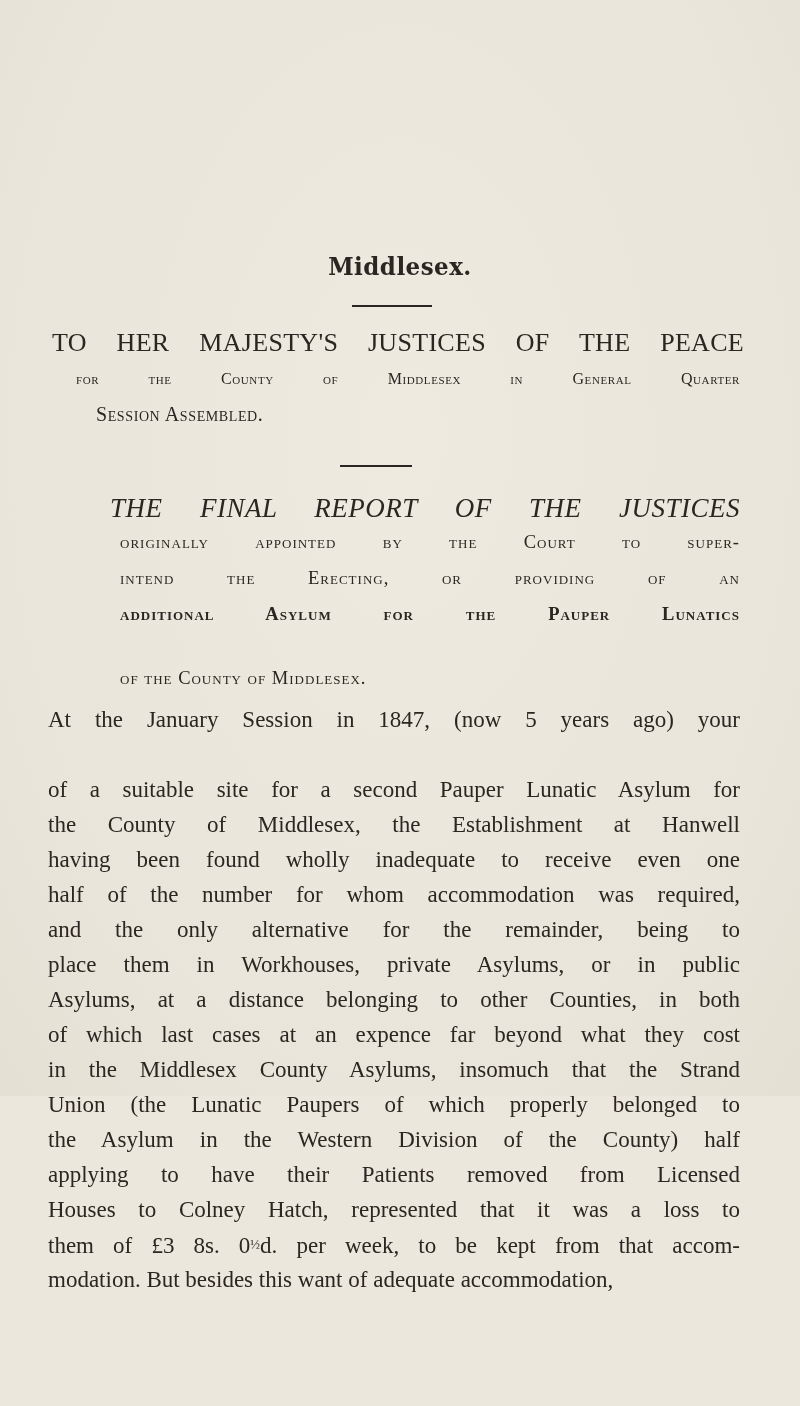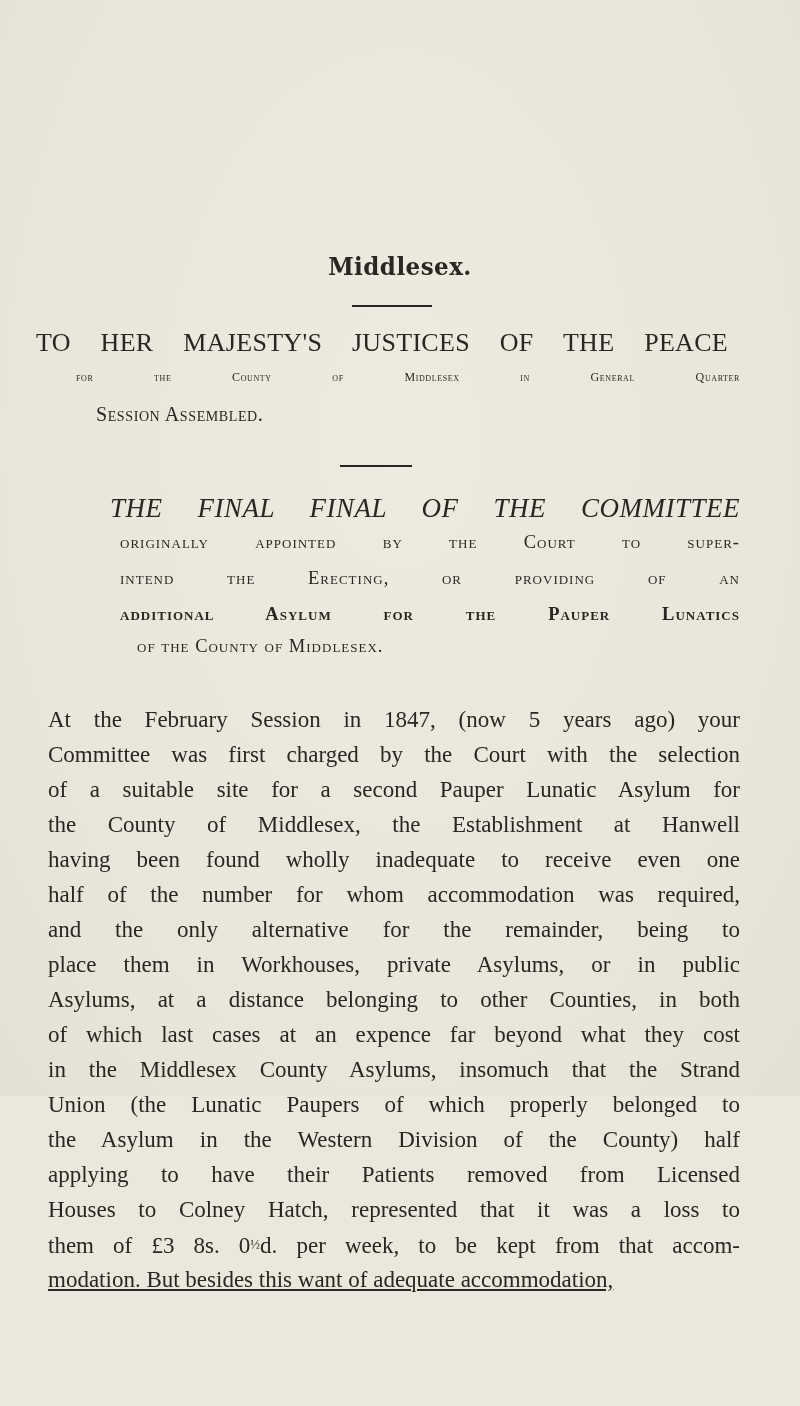--- a/index.html
+++ b/index.html
@@ -16,70 +16,69 @@
   .county-title {
     left:0; width:800px; top:252px; text-align:center;
     font-family:"DejaVu Serif","Liberation Serif",serif;
     font-weight:bold; font-size:25px; letter-spacing:0.5px;
     transform:scaleX(0.92);
   }
   .rule { position:absolute; height:2px; background:#2b2621; }
   .rule1 { left:352px; top:305px; width:80px; }
   .rule2 { left:340px; top:465px; width:72px; }
   .addr-line1 {
-    left:36px; top:328px; width:692px; font-size:26px;
+    left:52px; top:328px; width:692px; font-size:26px;
     text-align:justify; text-align-last:justify; letter-spacing:0.3px;
   }
   .addr-line2 {
-    left:76px; top:370px; width:664px; font-size:12px;
+    left:76px; top:370px; width:664px; font-size:16px;
     text-align:justify; text-align-last:justify;
     font-variant:small-caps; letter-spacing:0.6px;
   }
   .addr-line3 {
     left:76px; top:403px; font-size:20px; font-variant:small-caps; letter-spacing:0.6px;margin-left:20px;
   }
   .report-title {
     left:110px; top:493px; width:630px; font-size:27px; font-style:italic;
     text-align:justify; text-align-last:justify; letter-spacing:0.5px;
   }
   .sub {
     left:120px; width:620px; font-size:18.5px; font-variant:small-caps;
     letter-spacing:1px; text-align:justify; text-align-last:justify;
   }
   .sub.last { text-align-last:left; width:auto; }
-  .s1 { top:532px; } .s2 { top:568px; } .s3 { top:604px;font-weight:bold; } .s4 { top:636px;margin-left:17px; }
+  .s1 { top:532px; } .s2 { top:568px; } .s3 { top:604px;font-weight:bold; } .s4 { top:668px; }
   .para {
     left:48px; width:692px; font-size:23px; line-height:35px;
     text-align:justify; text-align-last:justify;
   }
-  .para.last { text-align-last:left;text-decoration:underline; }
+  .para.last { text-align-last:left; }
   .frac { font-size:13px; vertical-align:4px; }
 </style>
 </head>
 <body>
 
 <div class="page">
 
   <div class="blk county-title">Middlesex.</div>
   <div class="rule rule1"></div>
 
   <div class="blk addr-line1">TO HER MAJESTY'S JUSTICES OF THE PEACE</div>
   <div class="blk addr-line2">for the County of Middlesex in General Quarter</div>
   <div class="blk addr-line3">Session Assembled.</div>
 
   <div class="rule rule2"></div>
 
-  <div class="blk report-title">THE FINAL FINAL OF THE COMMITTEE</div>
+  <div class="blk report-title">THE FINAL REPORT OF THE JUSTICES</div>
   <div class="blk sub s1">originally appointed by the Court to super-</div>
   <div class="blk sub s2">intend the Erecting, or providing of an</div>
   <div class="blk sub s3">additional Asylum for the Pauper Lunatics</div>
   <div class="blk sub s4 last">of the County of Middlesex.</div>
 
-  <div class="blk para" style="top:702px">At the February Session in 1847, (now 5 years ago) your</div>
-  <div class="blk para" style="top:737px">Committee was first charged by the Court with the selection</div>
+  <div class="blk para" style="top:702px">At the January Session in 1847, (now 5 years ago) your</div>
   <div class="blk para" style="top:772px">of a suitable site for a second Pauper Lunatic Asylum for</div>
   <div class="blk para" style="top:807px">the County of Middlesex, the Establishment at Hanwell</div>
   <div class="blk para" style="top:842px">having been found wholly inadequate to receive even one</div>
   <div class="blk para" style="top:877px">half of the number for whom accommodation was required,</div>
   <div class="blk para" style="top:912px">and the only alternative for the remainder, being to</div>
   <div class="blk para" style="top:947px">place them in Workhouses, private Asylums, or in public</div>
   <div class="blk para" style="top:982px">Asylums, at a distance belonging to other Counties, in both</div>
   <div class="blk para" style="top:1017px">of which last cases at an expence far beyond what they cost</div>
   <div class="blk para" style="top:1052px">in the Middlesex County Asylums, insomuch that the Strand</div>
   <div class="blk para" style="top:1087px">Union (the Lunatic Paupers of which properly belonged to</div>

